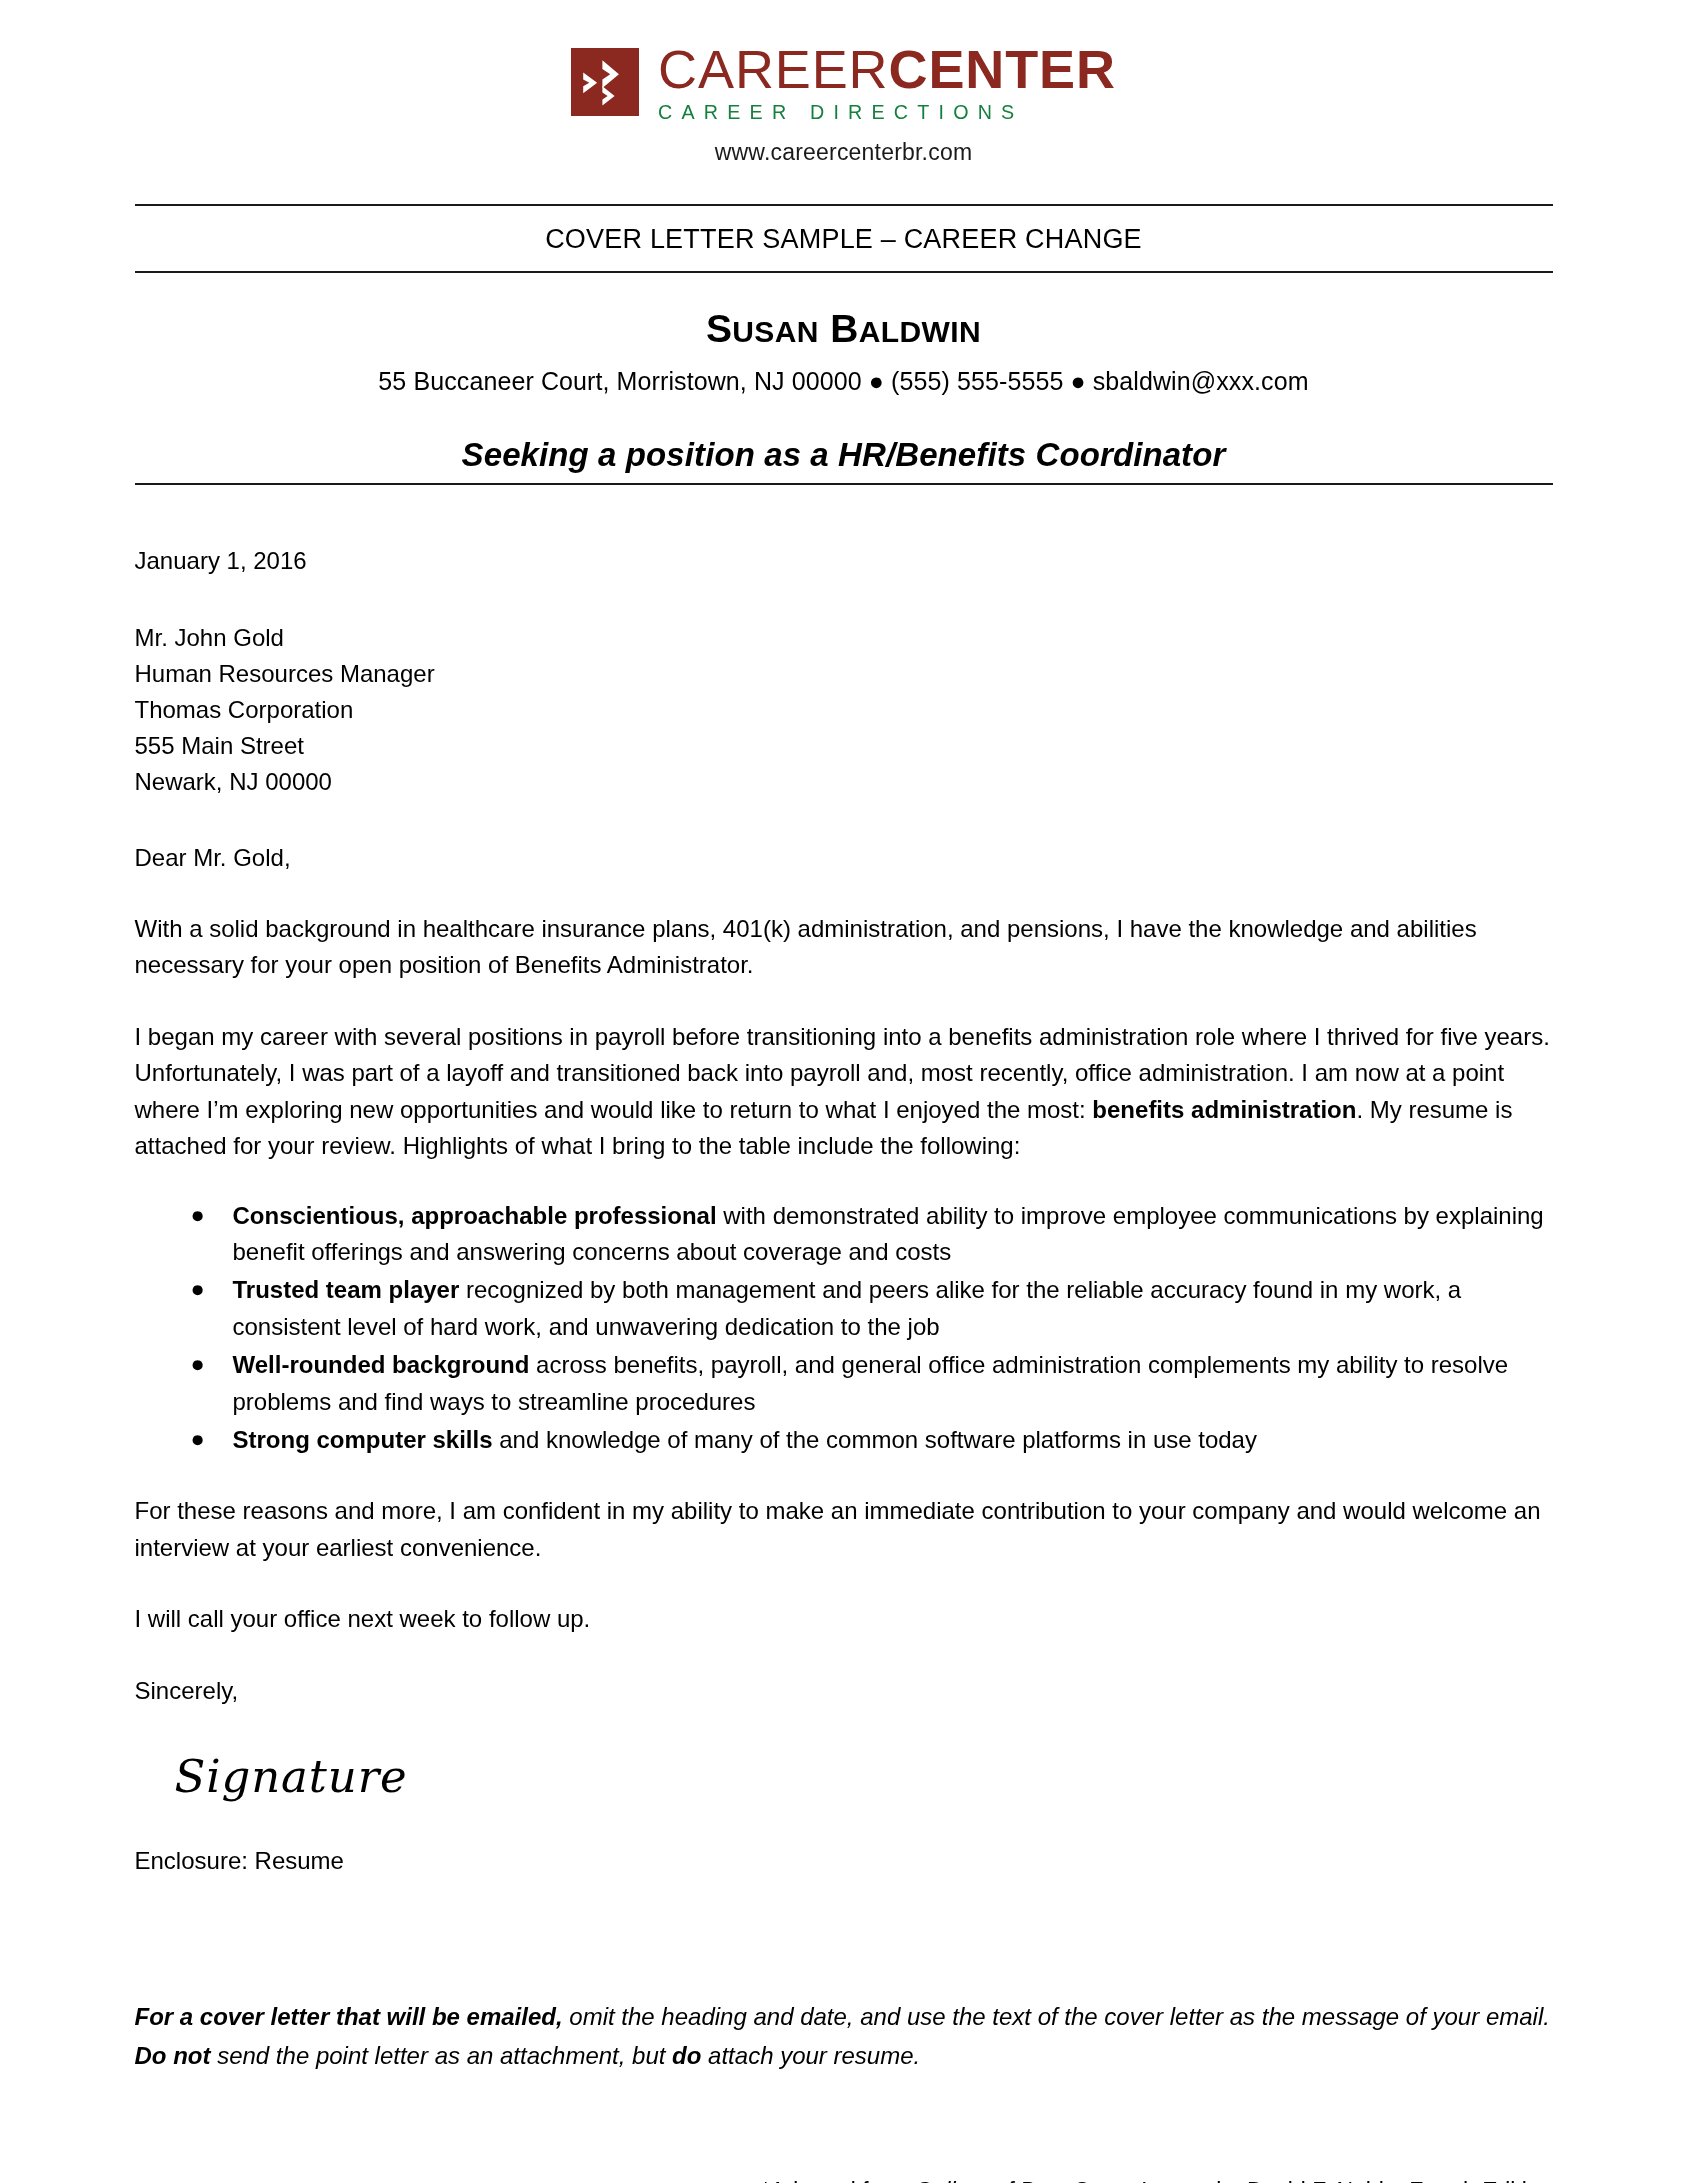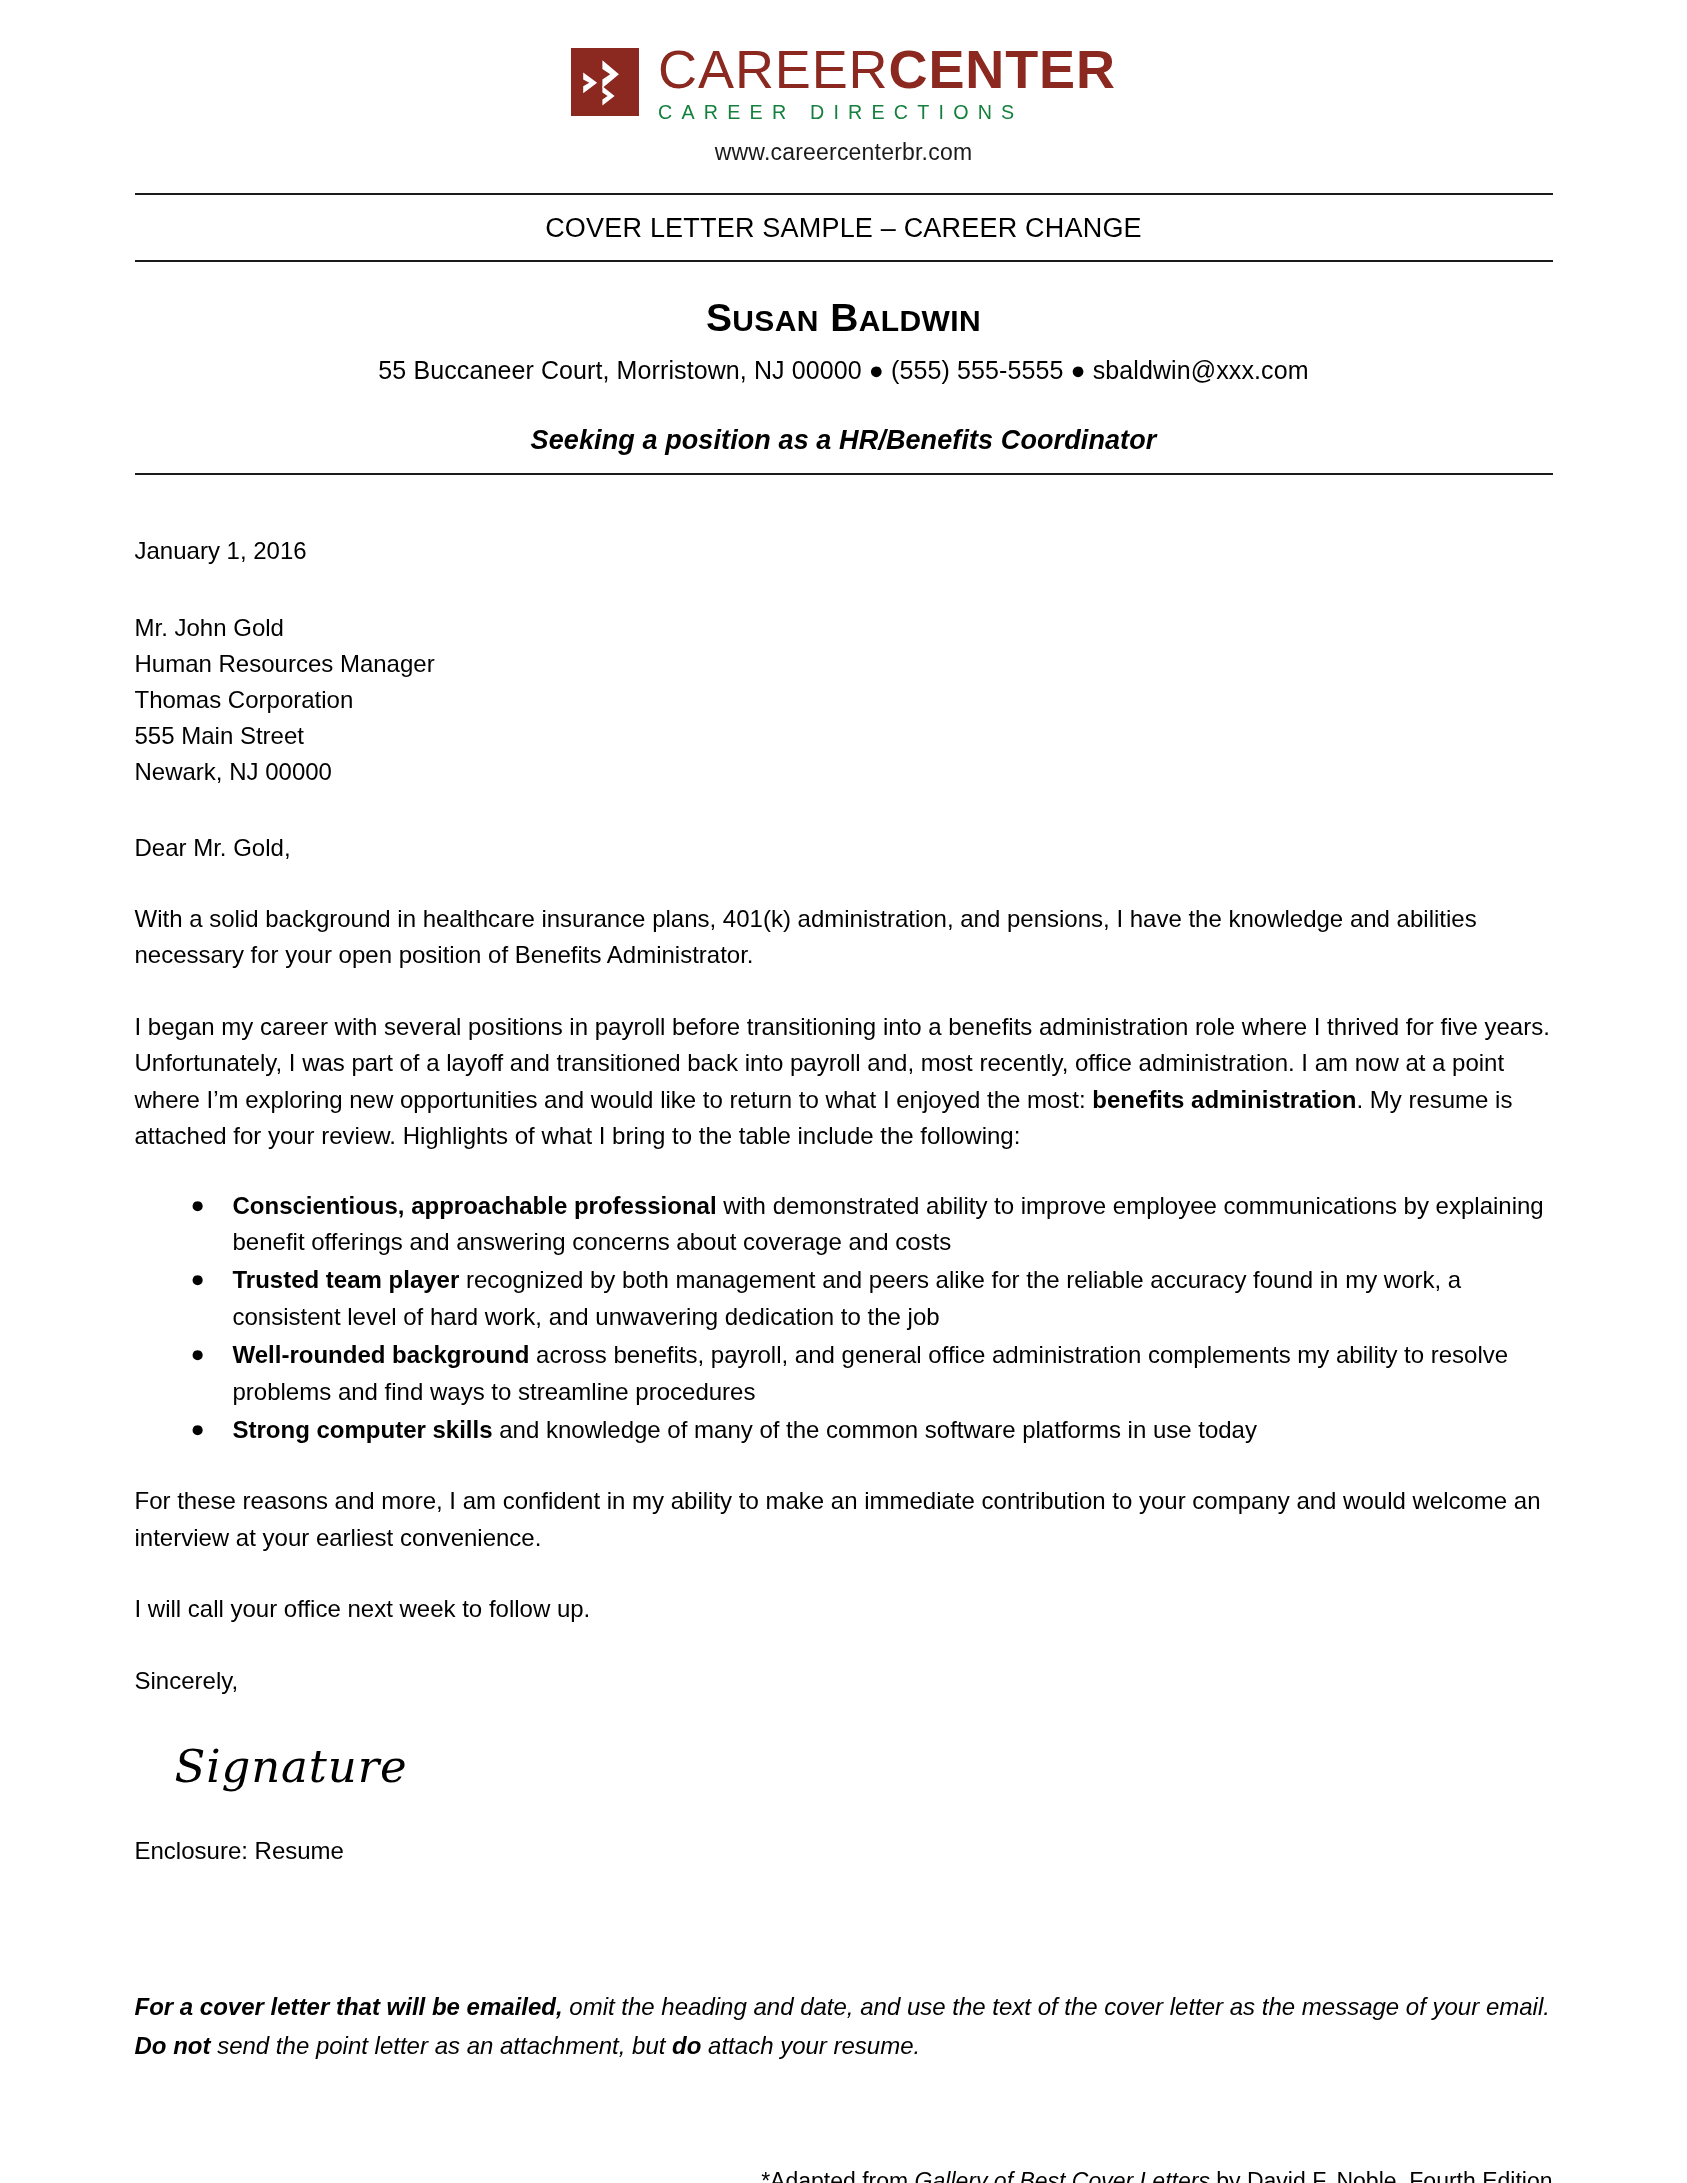--- a/index.html
+++ b/index.html
@@ -77,21 +77,21 @@
   
   .rule {
     width: 1418px;
     margin: 0 auto;
     border-top: 2.6px solid #1a1a1a;
     height: 0;
   }
 
   
   .doc-title-band {
-    margin-top: 27px;
+    margin-top: 38px;
   }
   .doc-title {
     text-align: center;
     font-size: 27px;
     letter-spacing: 0.2px;
     padding: 18.3px 0 16.6px 0;
     color: #000;
   }
 
   
@@ -107,25 +107,25 @@
   }
   .person-name .sc {
     font-size: 30px;
   }
   .contact-line {
     font-size: 25px;
     margin-top: 15.7px;
     letter-spacing: 0.1px;
   }
   .tagline {
-    font-size: 27px;
+    font-size: 33px;
     font-weight: 700;
     font-style: italic;
     margin-top: 40px;
-    padding-bottom: 17px;
+    padding-bottom: 9px;
     letter-spacing: 0.1px;
   }
 
   
   .body-area {
     width: 1418px;
     margin: 0 auto;
     padding-top: 58px;
     font-size: 24px;
     line-height: 1.52;

